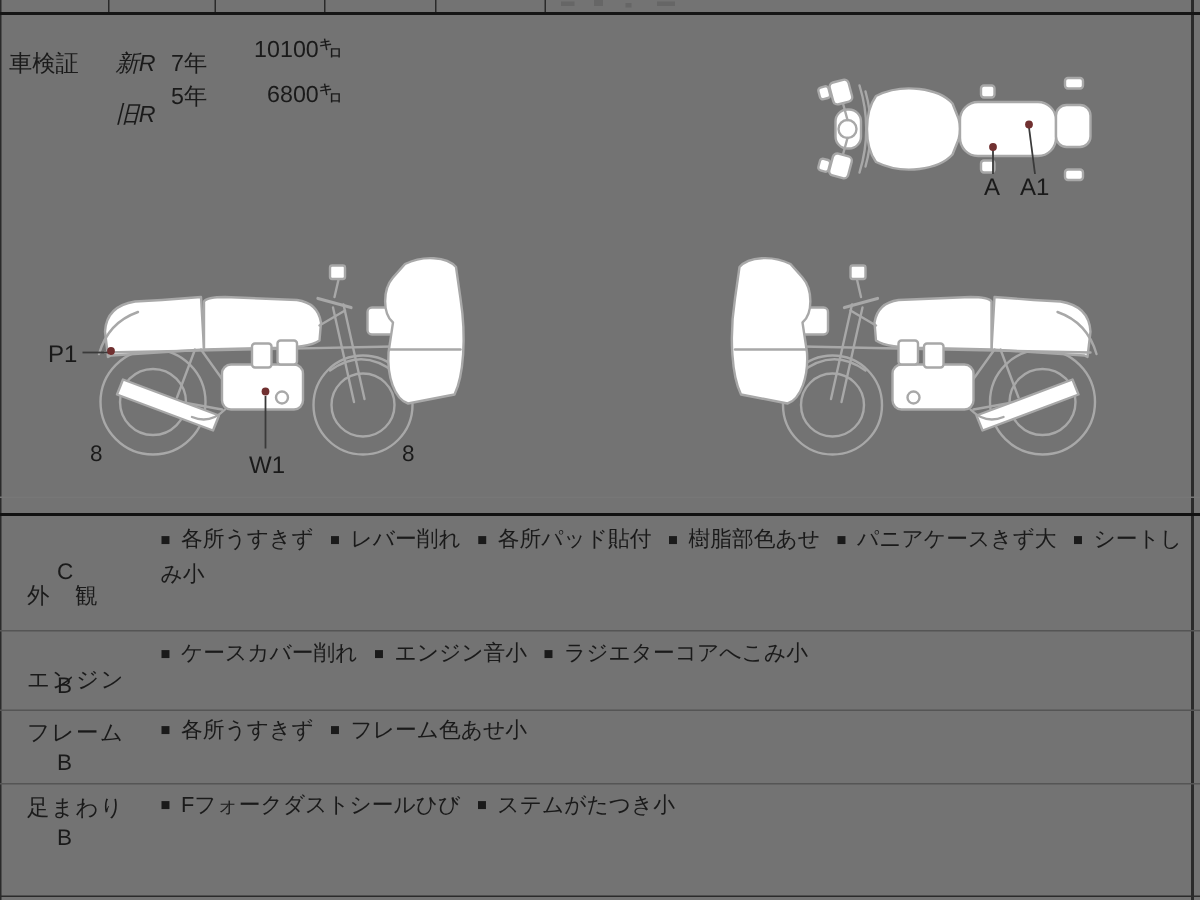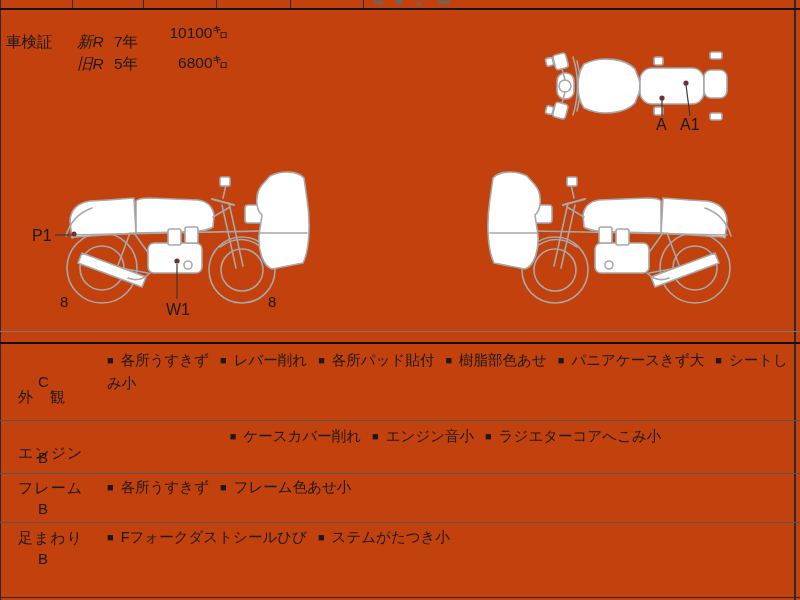--- a/index.html
+++ b/index.html
@@ -1,17 +1,17 @@
 <!DOCTYPE html>
 <html><head>
 <meta charset="utf-8">
 <style>
   html,body{margin:0;padding:0;background:#fff;}
   .sheet{
-    position:relative;width:800px;height:600px;background:#c2410c;overflow:hidden;
+    position:relative;width:800px;height:600px;background:#737373;overflow:hidden;
     font-family:"Liberation Sans",sans-serif;color:#1a1a1a;
   }
   .hline,.vline{position:absolute;background:#2a2a2a;}
   .artifact{position:absolute;background:#666;}
   
   .shaken{position:absolute;left:0;top:0;font-size:15.5px;}
   .shaken .lbl{position:absolute;left:6px;top:32px;white-space:nowrap;}
   .sk-era{position:absolute;left:77px;white-space:nowrap;font-style:italic;}
   .sk-year{position:absolute;left:114px;white-space:nowrap;}
   .sk-mile{position:absolute;left:146px;width:82px;text-align:right;white-space:nowrap;}
@@ -44,21 +44,21 @@
     <div class="artifact" style="left:417px;top:2px;width:4px;height:3px;"></div>
     <div class="artifact" style="left:438px;top:1px;width:12px;height:3px;"></div>
     <div class="hline" style="left:0;top:8px;width:800px;height:2px;background:#151515;"></div>
   </div>
 
   <div class="shaken">
     <span class="lbl">車検証</span>
     <span class="sk-era" style="top:32px;">新R</span>
     <span class="sk-year" style="top:32px;text-align:center;">7年</span>
     <span class="sk-mile" style="top:24px;">10100㌔</span>
-    <span class="sk-era" style="top:54px;">旧R</span>
+    <span class="sk-era" style="top:66px;">旧R</span>
     <span class="sk-year" style="top:54px;">5年</span>
     <span class="sk-mile" style="top:54px;">6800㌔</span>
   </div>
 
   <svg class="bikebox" style="left:540px;top:45px;" width="210" height="92" viewBox="0 0 210 92">
     <g fill="#fff" stroke="#a8a8a8" stroke-width="1.6" stroke-linejoin="round" stroke-linecap="round">
       <rect x="14" y="9" width="13" height="15" rx="3" transform="rotate(-15 20 16)"></rect>
       <rect x="14" y="58" width="13" height="15" rx="3" transform="rotate(15 20 65)"></rect>
       <rect x="6" y="13" width="7" height="8" rx="2" transform="rotate(-15 9 17)"></rect>
       <rect x="6" y="61" width="7" height="8" rx="2" transform="rotate(15 9 65)"></rect>
@@ -136,21 +136,21 @@
   <div>
     <span class="sec-label" style="top:352px;margin-top:36px;">外　観</span>
     <span class="sec-grade" style="top:373px;">C</span>
     <div class="items" style="top:349px;"><span class="defect-item"><span class="bullet">■</span><span>各所うすきず</span></span><span class="defect-item"><span class="bullet">■</span><span>レバー削れ</span></span><span class="defect-item"><span class="bullet">■</span><span>各所パッド貼付</span></span><span class="defect-item"><span class="bullet">■</span><span>樹脂部色あせ</span></span><span class="defect-item"><span class="bullet">■</span><span>パニアケースきず大</span></span><span class="defect-item"><span class="bullet">■</span><span>シートしみ小</span></span></div>
   </div>
   <div class="hline" style="left:0;top:420px;width:800px;height:1px;background:#555;"></div>
 
   <div>
     <span class="sec-label" style="top:444px;">エンジン</span>
     <span class="sec-grade" style="top:449px;">B</span>
-    <div class="items" style="top:425px;text-align:center;"><span class="defect-item"><span class="bullet">■</span><span>ケースカバー削れ</span></span><span class="defect-item"><span class="bullet">■</span><span>エンジン音小</span></span><span class="defect-item"><span class="bullet">■</span><span>ラジエターコアへこみ小</span></span></div>
+    <div class="items" style="top:425px;"><span class="defect-item"><span class="bullet">■</span><span>ケースカバー削れ</span></span><span class="defect-item"><span class="bullet">■</span><span>エンジン音小</span></span><span class="defect-item"><span class="bullet">■</span><span>ラジエターコアへこみ小</span></span></div>
   </div>
   <div class="hline" style="left:0;top:473px;width:800px;height:1px;background:#555;"></div>
 
   <div>
     <span class="sec-label" style="top:479px;">フレーム</span>
     <span class="sec-grade" style="top:500px;">B</span>
     <div class="items" style="top:476px;"><span class="defect-item"><span class="bullet">■</span><span>各所うすきず</span></span><span class="defect-item"><span class="bullet">■</span><span>フレーム色あせ小</span></span></div>
   </div>
   <div class="hline" style="left:0;top:522px;width:800px;height:1px;background:#555;"></div>
 

